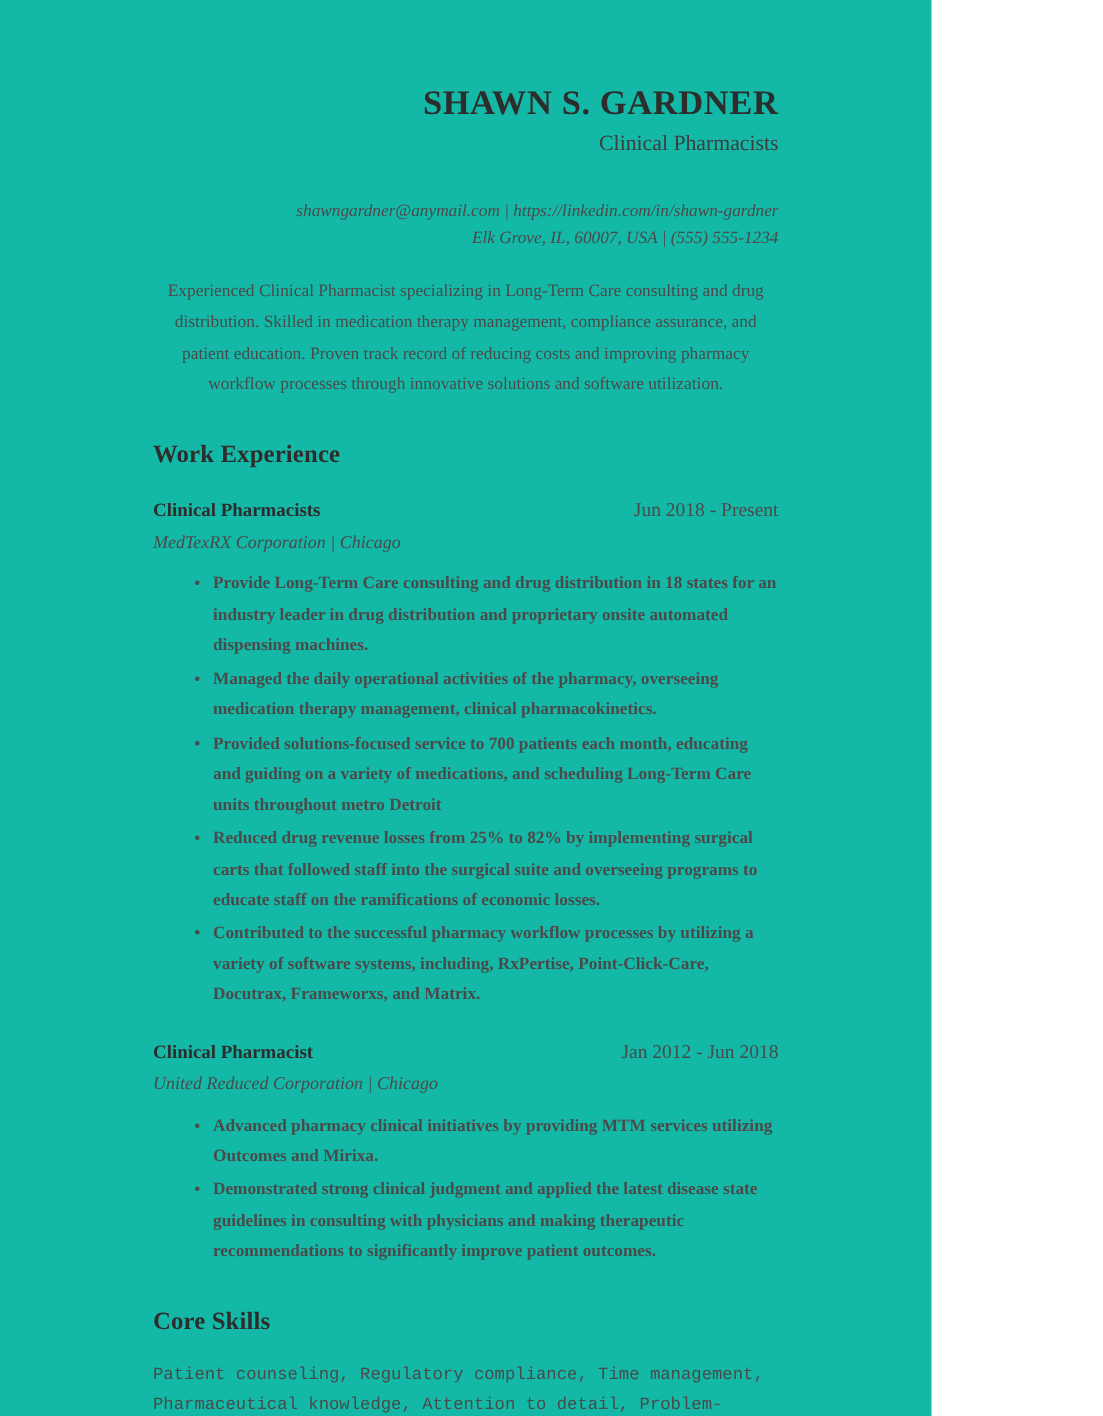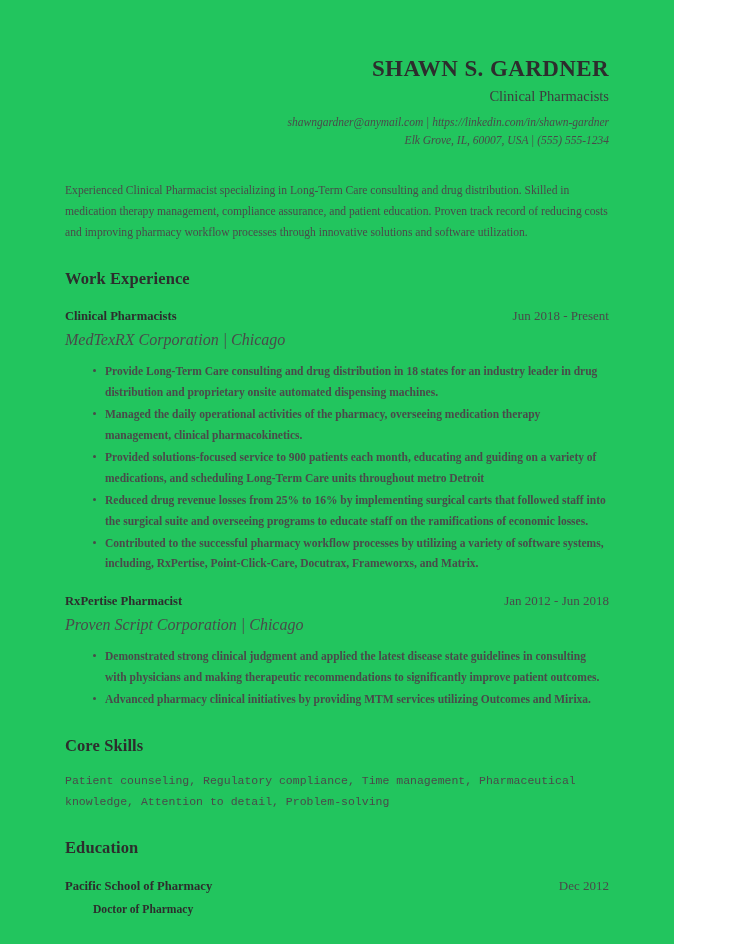--- a/index.html
+++ b/index.html
@@ -9,25 +9,25 @@
   }
   body {
     width: 735px;
     height: 944px;
     font-family: "Liberation Serif", "DejaVu Serif", serif;
     color: #4a4a4a;
     -webkit-font-smoothing: antialiased;
   }
   .page {
     position: relative;
-    width: 674px;
+    width: 621px;
     height: 944px;
     box-sizing: border-box;
-    padding: 0 65px;
-    background: #22c55e;
+    padding: 0 102px;
+    background: #14b8a6;
   }
 
   
   .header {
     padding-top: 56px;
     text-align: right;
   }
   .full-name {
     font-size: 23px;
     font-weight: bold;
@@ -41,30 +41,30 @@
     margin-top: 7px;
     line-height: 1.2;
   }
   .contact-line {
     font-size: 11.5px;
     font-style: italic;
     color: #4a4a4a;
     line-height: 1.55;
   }
   .contact-block {
-    margin-top: 8px;
+    margin-top: 27px;
   }
 
   
   .summary {
-    margin-top: 32px;
+    margin-top: 16px;
     font-size: 11.6px;
     line-height: 1.78;
     color: #4a4a4a;
-    text-align: left;
+    text-align: center;
   }
 
   
   .section {
     margin-top: 26px;
   }
   .section-title {
     font-size: 16.5px;
     font-weight: bold;
     color: #2d2d2d;
@@ -89,21 +89,21 @@
     line-height: 1.3;
   }
   .entry-date {
     font-size: 13px;
     color: #4a4a4a;
     white-space: nowrap;
     padding-left: 14px;
     line-height: 1.3;
   }
   .entry-sub {
-    font-size: 16px;
+    font-size: 12px;
     font-style: italic;
     color: #4a4a4a;
     margin-top: 4px;
     line-height: 1.4;
   }
 
   
   .bullets {
     list-style: none;
     margin: 10px 0 0 0;
@@ -180,35 +180,35 @@
 
     <div class="entry">
       <div class="entry-head">
         <div class="entry-title">Clinical Pharmacists</div>
         <div class="entry-date">Jun 2018 - Present</div>
       </div>
       <div class="entry-sub">MedTexRX Corporation | Chicago</div>
       <ul class="bullets">
         <li>Provide Long-Term Care consulting and drug distribution in 18 states for an industry leader in drug distribution and proprietary onsite automated dispensing machines.</li>
         <li>Managed the daily operational activities of the pharmacy, overseeing medication therapy management, clinical pharmacokinetics.</li>
-        <li>Provided solutions-focused service to 900 patients each month, educating and guiding on a variety of medications, and scheduling Long-Term Care units throughout metro Detroit</li>
-        <li>Reduced drug revenue losses from 25% to 16% by implementing surgical carts that followed staff into the surgical suite and overseeing programs to educate staff on the ramifications of economic losses.</li>
+        <li>Provided solutions-focused service to 700 patients each month, educating and guiding on a variety of medications, and scheduling Long-Term Care units throughout metro Detroit</li>
+        <li>Reduced drug revenue losses from 25% to 82% by implementing surgical carts that followed staff into the surgical suite and overseeing programs to educate staff on the ramifications of economic losses.</li>
         <li>Contributed to the successful pharmacy workflow processes by utilizing a variety of software systems, including, RxPertise, Point-Click-Care, Docutrax, Frameworxs, and Matrix.</li>
       </ul>
     </div>
 
     <div class="entry">
       <div class="entry-head">
-        <div class="entry-title">RxPertise Pharmacist</div>
+        <div class="entry-title">Clinical Pharmacist</div>
         <div class="entry-date">Jan 2012 - Jun 2018</div>
       </div>
-      <div class="entry-sub">Proven Script Corporation | Chicago</div>
+      <div class="entry-sub">United Reduced Corporation | Chicago</div>
       <ul class="bullets">
+        <li>Advanced pharmacy clinical initiatives by providing MTM services utilizing Outcomes and Mirixa.</li>
         <li>Demonstrated strong clinical judgment and applied the latest disease state guidelines in consulting with physicians and making therapeutic recommendations to significantly improve patient outcomes.</li>
-        <li>Advanced pharmacy clinical initiatives by providing MTM services utilizing Outcomes and Mirixa.</li>
       </ul>
     </div>
   </div>
 
   <div class="section">
     <div class="section-title">Core Skills</div>
     <div class="skills-text">Patient counseling, Regulatory compliance, Time management, Pharmaceutical knowledge, Attention to detail, Problem-solving</div>
   </div>
 
   <div class="section">

